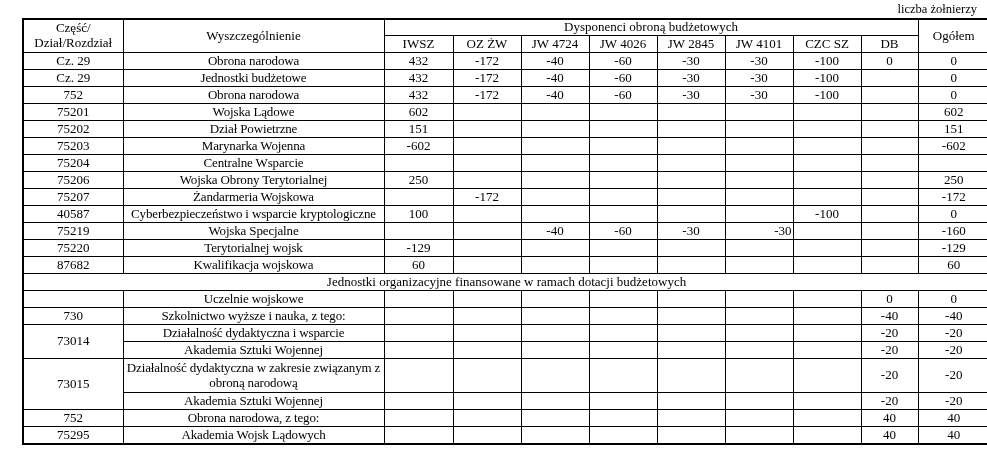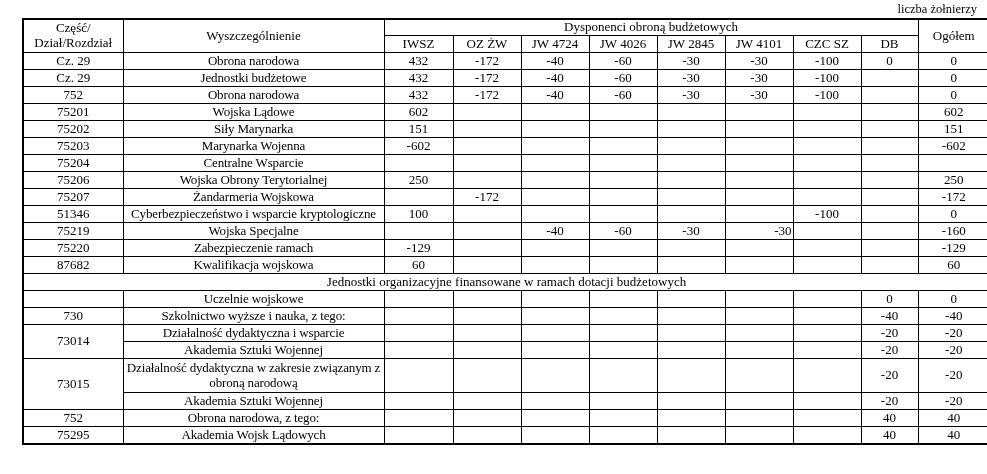--- a/index.html
+++ b/index.html
@@ -140,21 +140,21 @@
         <td class="num-cell"></td>
         <td class="num-cell"></td>
         <td class="num-cell"></td>
         <td class="num-cell"></td>
         <td class="num-cell"></td>
         <td class="num-cell"></td>
         <td class="num-cell">602</td>
       </tr>
       <tr>
         <td class="code-cell">75202</td>
-        <td class="name-cell">Siły Marynarka</td>
+        <td class="name-cell">Dział Powietrzne</td>
         <td class="num-cell">151</td>
         <td class="num-cell"></td>
         <td class="num-cell"></td>
         <td class="num-cell"></td>
         <td class="num-cell"></td>
         <td class="num-cell"></td>
         <td class="num-cell"></td>
         <td class="num-cell"></td>
         <td class="num-cell">151</td>
       </tr>
@@ -204,21 +204,21 @@
         <td class="num-cell">-172</td>
         <td class="num-cell"></td>
         <td class="num-cell"></td>
         <td class="num-cell"></td>
         <td class="num-cell"></td>
         <td class="num-cell"></td>
         <td class="num-cell"></td>
         <td class="num-cell">-172</td>
       </tr>
       <tr>
-        <td class="code-cell">51346</td>
+        <td class="code-cell">40587</td>
         <td class="name-cell">Cyberbezpieczeństwo i wsparcie kryptologiczne</td>
         <td class="num-cell">100</td>
         <td class="num-cell"></td>
         <td class="num-cell"></td>
         <td class="num-cell"></td>
         <td class="num-cell"></td>
         <td class="num-cell"></td>
         <td class="num-cell">-100</td>
         <td class="num-cell"></td>
         <td class="num-cell">0</td>
@@ -231,21 +231,21 @@
         <td class="num-cell">-40</td>
         <td class="num-cell">-60</td>
         <td class="num-cell">-30</td>
         <td class="num-cell right">-30</td>
         <td class="num-cell"></td>
         <td class="num-cell"></td>
         <td class="num-cell">-160</td>
       </tr>
       <tr>
         <td class="code-cell">75220</td>
-        <td class="name-cell">Zabezpieczenie ramach</td>
+        <td class="name-cell">Terytorialnej wojsk</td>
         <td class="num-cell">-129</td>
         <td class="num-cell"></td>
         <td class="num-cell"></td>
         <td class="num-cell"></td>
         <td class="num-cell"></td>
         <td class="num-cell"></td>
         <td class="num-cell"></td>
         <td class="num-cell"></td>
         <td class="num-cell">-129</td>
       </tr>

